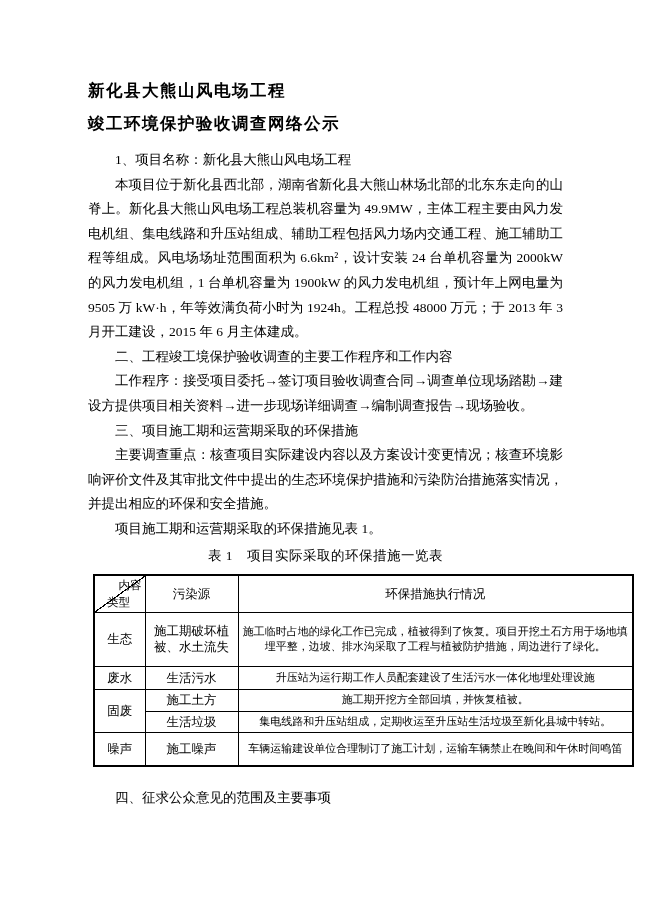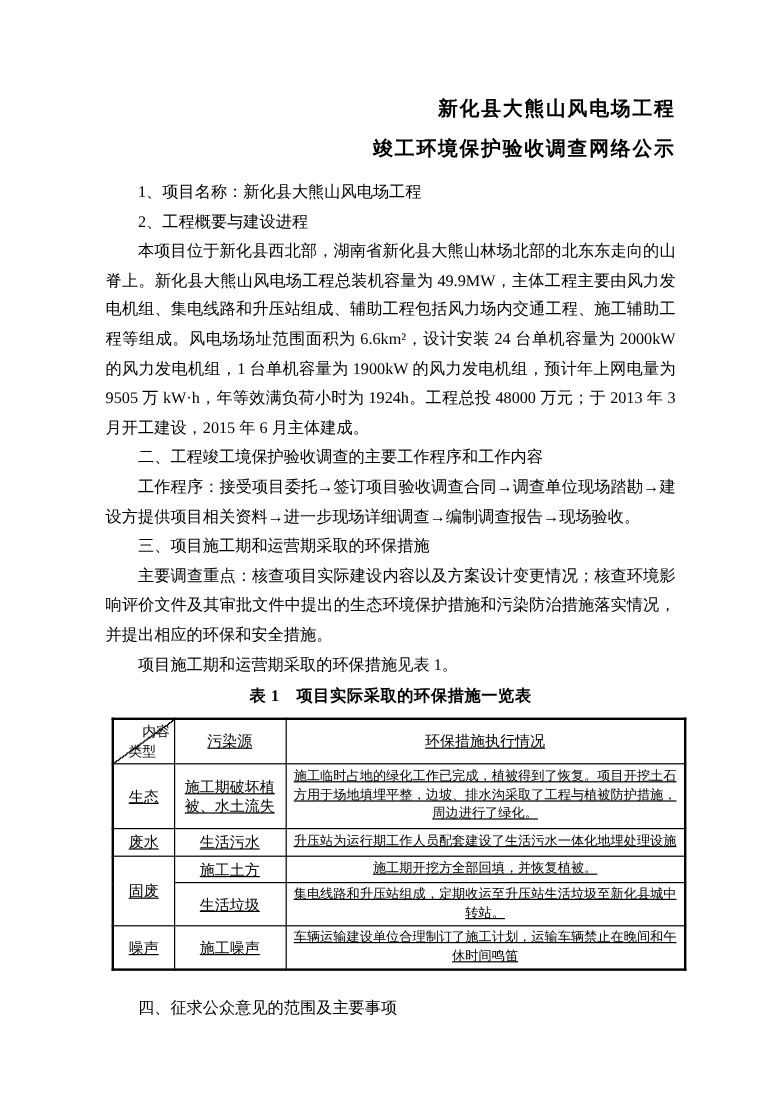--- a/index.html
+++ b/index.html
@@ -3,38 +3,37 @@
 <meta charset="utf-8">
 <style>
   html,body{margin:0;padding:0;}
   body{
     width:650px;height:919px;background:#ffffff;color:#000;
     font-family:"Liberation Serif","DejaVu Serif",serif;
     overflow:hidden;
   }
   .page{padding:74px 87px 0 88px;}
   .doc-title{
-    font-size:16.5px;font-weight:bold;text-align:right;
+    font-size:16.5px;font-weight:bold;text-align:left;
     line-height:33px;margin:0;letter-spacing:1.5px;
   }
   .titles{margin-bottom:8px;}
   .line{
     font-size:13.5px;line-height:24.6px;margin:0;
     text-align:justify;
   }
   .indent{text-indent:2em;}
   .caption{
-    font-size:13.5px;font-weight:bold;text-align:center;
+    font-size:13.5px;font-weight:normal;text-align:center;
     margin:5px 0 9px 0;letter-spacing:0.5px;
   }
   table.measures{
     border-collapse:collapse;table-layout:fixed;
-    width:479px;margin-left:5px;
+    width:541px;margin-left:5px;
     border:2px solid #000;
-    text-decoration:underline;
   }
   table.measures col.c1{width:51px;}
   table.measures col.c2{width:93px;}
   table.measures th,table.measures td{
     border:1px solid #000;
     font-weight:normal;
     text-align:center;vertical-align:middle;
     padding:2px 3px;
   }
   th.hdr,td.type,td.source{font-size:12.5px;line-height:16px;margin-top:12px;}
@@ -57,21 +56,20 @@
 <body>
 
 <div class="page">
 
   <div class="titles">
     <p class="doc-title">新化县大熊山风电场工程</p>
     <p class="doc-title">竣工环境保护验收调查网络公示</p>
   </div>
 
   <p class="line indent">1、项目名称：新化县大熊山风电场工程</p>
-  <p class="line indent">2、工程概要与建设进程</p>
   <p class="line indent">本项目位于新化县西北部，湖南省新化县大熊山林场北部的北东东走向的山脊上。新化县大熊山风电场工程总装机容量为 49.9MW，主体工程主要由风力发电机组、集电线路和升压站组成、辅助工程包括风力场内交通工程、施工辅助工程等组成。风电场场址范围面积为 6.6km²，设计安装 24 台单机容量为 2000kW 的风力发电机组，1 台单机容量为 1900kW 的风力发电机组，预计年上网电量为 9505 万 kW·h，年等效满负荷小时为 1924h。工程总投 48000 万元；于 2013 年 3 月开工建设，2015 年 6 月主体建成。</p>
 
   <p class="line indent">二、工程竣工境保护验收调查的主要工作程序和工作内容</p>
   <p class="line indent">工作程序：接受项目委托→签订项目验收调查合同→调查单位现场踏勘→建设方提供项目相关资料→进一步现场详细调查→编制调查报告→现场验收。</p>
   <p class="line indent">三、项目施工期和运营期采取的环保措施</p>
 
   <p class="line indent">主要调查重点：核查项目实际建设内容以及方案设计变更情况；核查环境影响评价文件及其审批文件中提出的生态环境保护措施和污染防治措施落实情况，并提出相应的环保和安全措施。</p>
   <p class="line indent">项目施工期和运营期采取的环保措施见表 1。</p>
 
   <p class="caption">表 1　项目实际采取的环保措施一览表</p>

